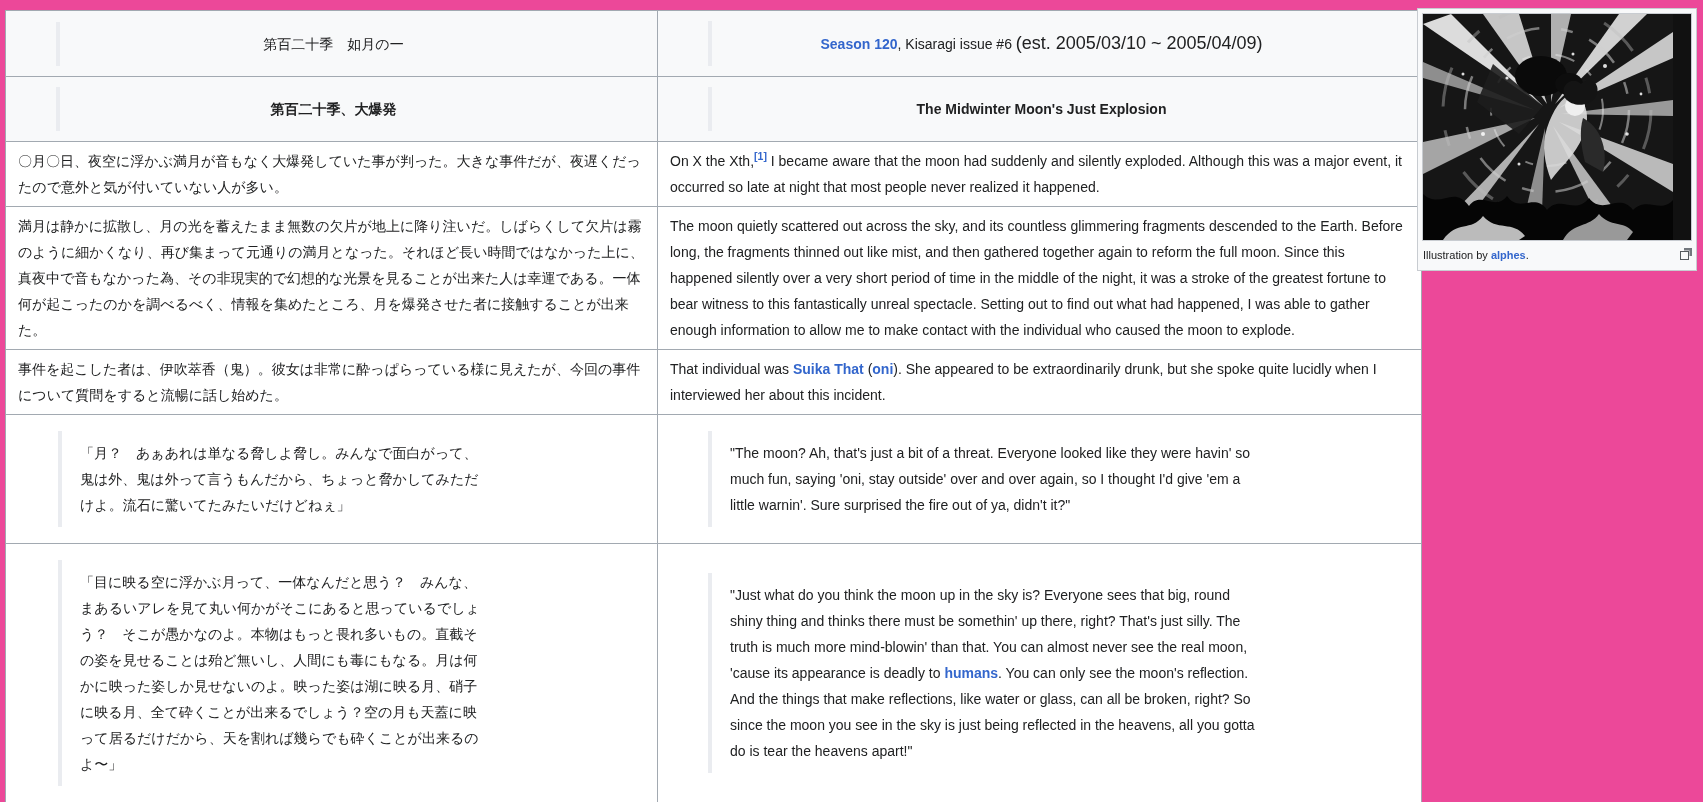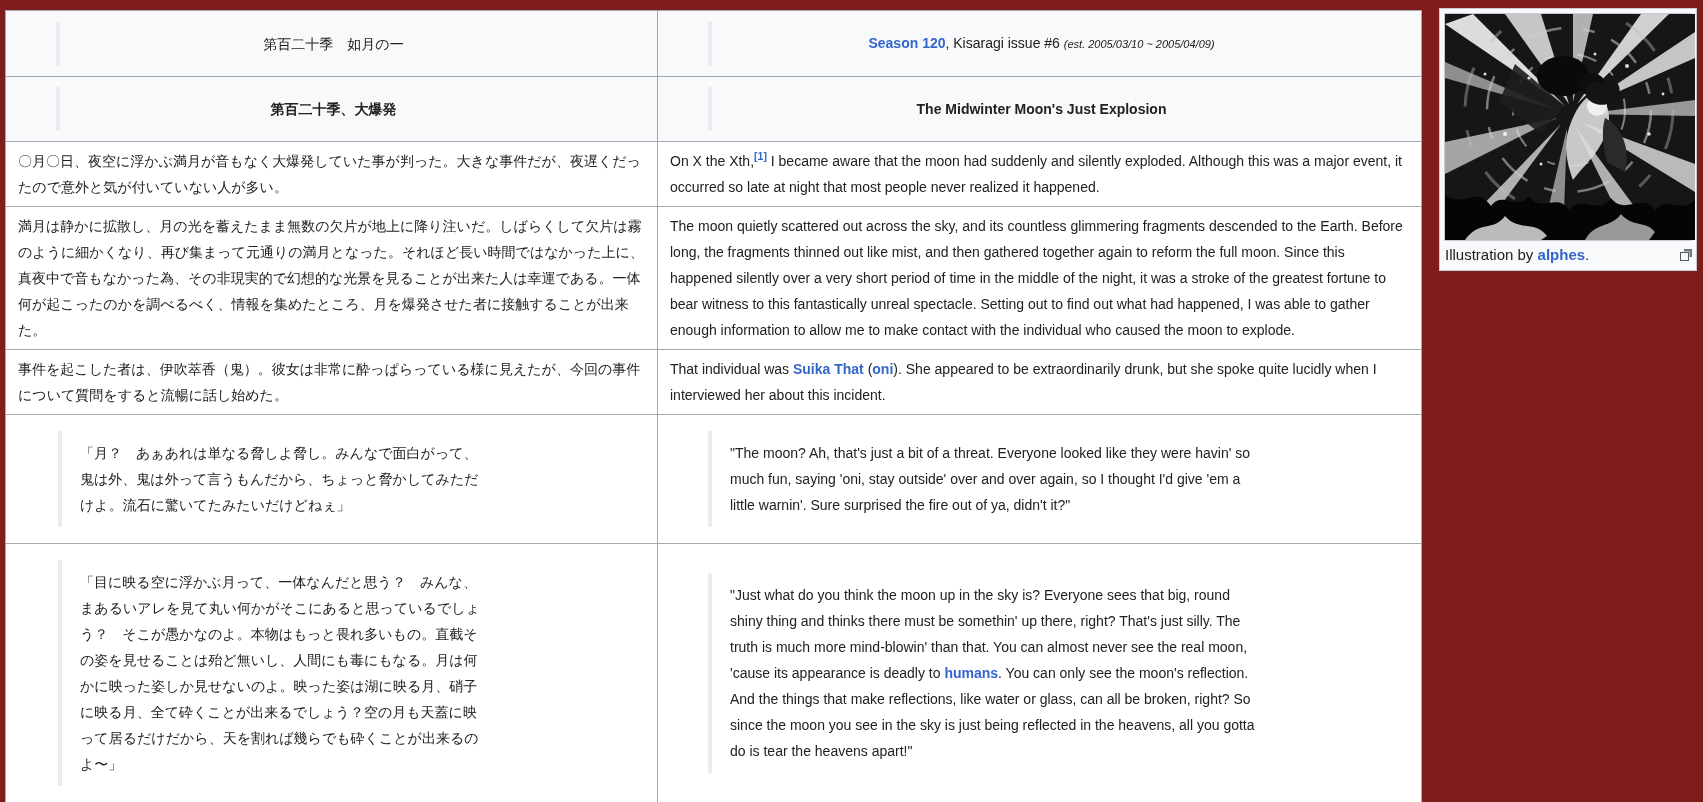--- a/index.html
+++ b/index.html
@@ -6,21 +6,21 @@
   html, body { background: #fff; }
   body {
     font-family: "Liberation Sans", "DejaVu Sans", sans-serif;
     color: #202122;
     font-size: 14px;
   }
   .page {
     position: relative;
     width: 1703px;
     height: 802px;
-    background: #7f1d1d;
+    background: #ec4899;
     overflow: hidden;
   }
 
   
   table.translate-table {
     position: absolute;
     left: 5px;
     top: 10px;
     width: 1416px;
     border-collapse: collapse;
@@ -46,44 +46,44 @@
   blockquote.speech-quote {
     border-left: 4px solid #eaecf0;
     padding: 9px 0 9px 18px;
     text-align: left;
   }
   .col-jp blockquote.speech-quote { margin: 10px 25% 10px 40px; }
   .col-en blockquote.speech-quote { margin: 10px 20% 10px 38px; }
 
   .bold-title { font-weight: bold; }
   .italic-text { font-style: italic; }
-  .date-note { font-style: italic; font-size: 11px; }
+  .date-note { font-size: 18px; }
 
   a.wiki-link {
     color: #3366cc;
     text-decoration: none;
     cursor: pointer;
     font-weight: bold;
   }
   sup.reference {
     font-size: 10.5px;
     line-height: 0;
     vertical-align: super;
   }
 
   
   .thumb {
     position: absolute;
     top: 8px;
     right: 6px;
-    width: 258px;
+    width: 280px;
     border: 1px solid #c8ccd1;
     background: #f8f9fa;
     padding: 4px;
-    font-size: 15px;
+    font-size: 11px;
   }
   .thumbimage {
     border: 1px solid #c8ccd1;
     line-height: 0;
     background: #111;
     cursor: pointer;
   }
   .thumbcaption {
     position: relative;
     padding: 6px 16px 3px 1px;

